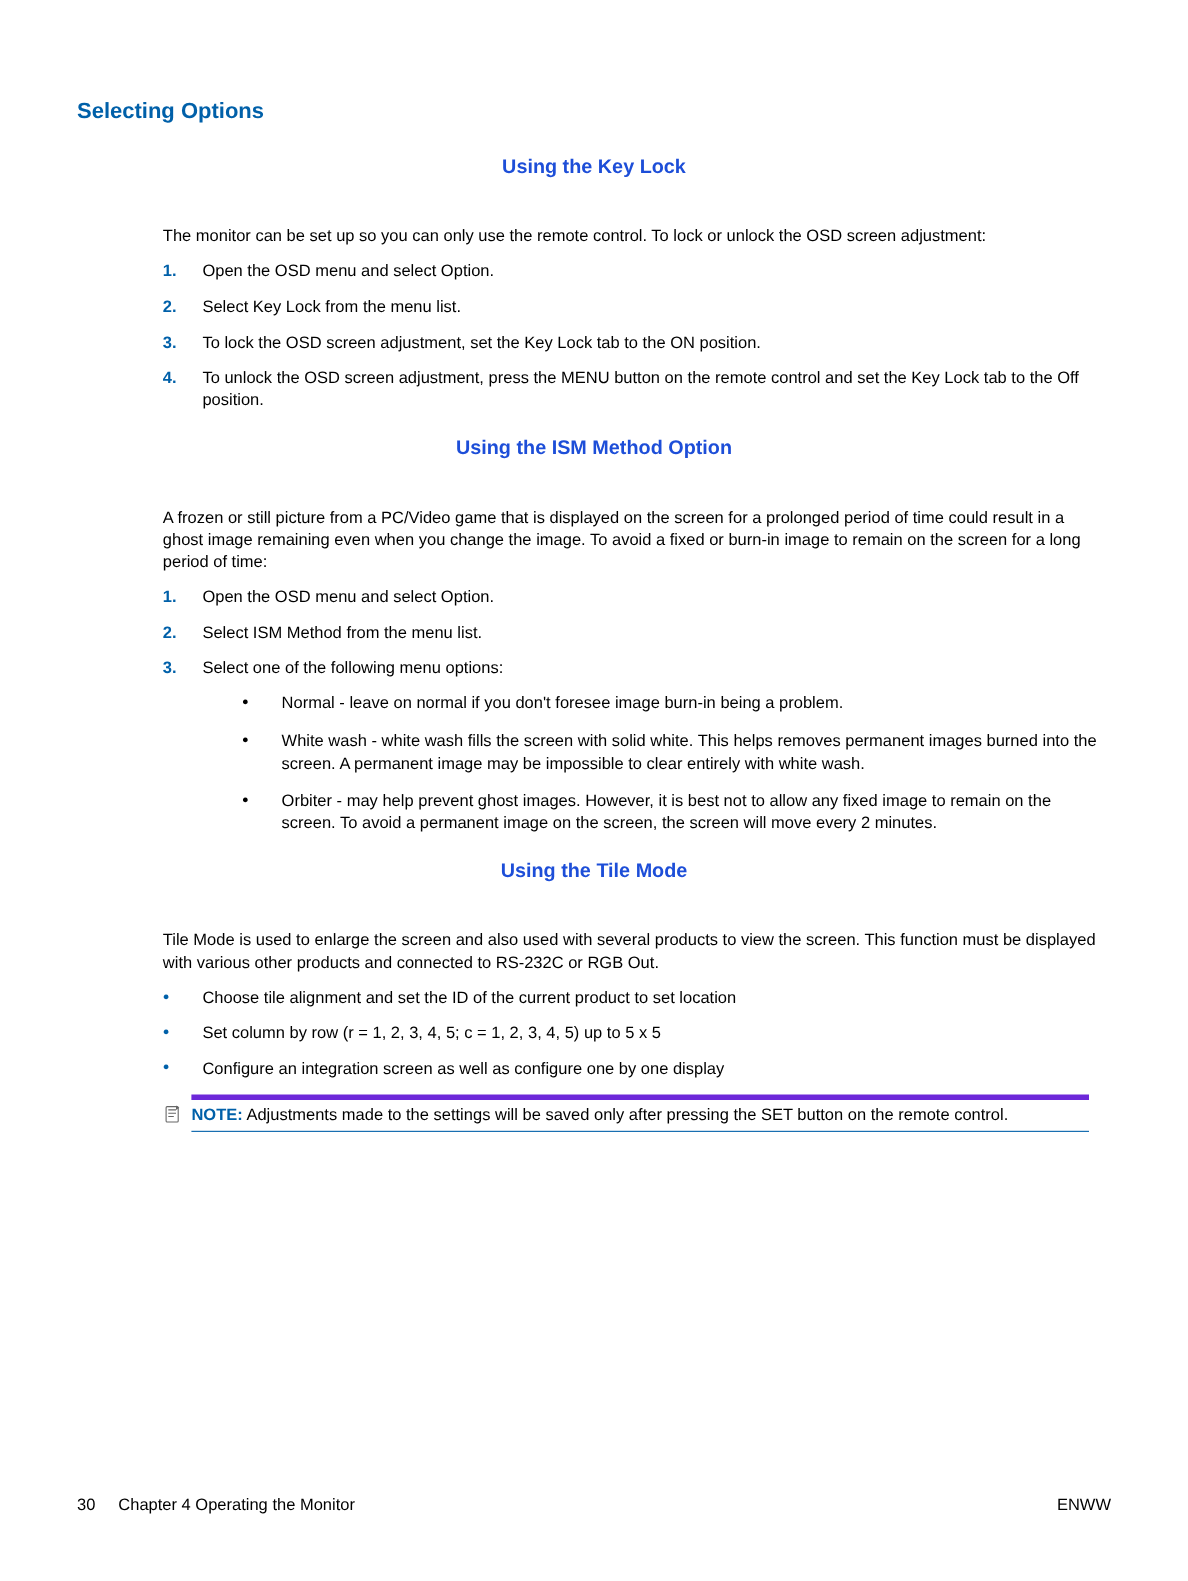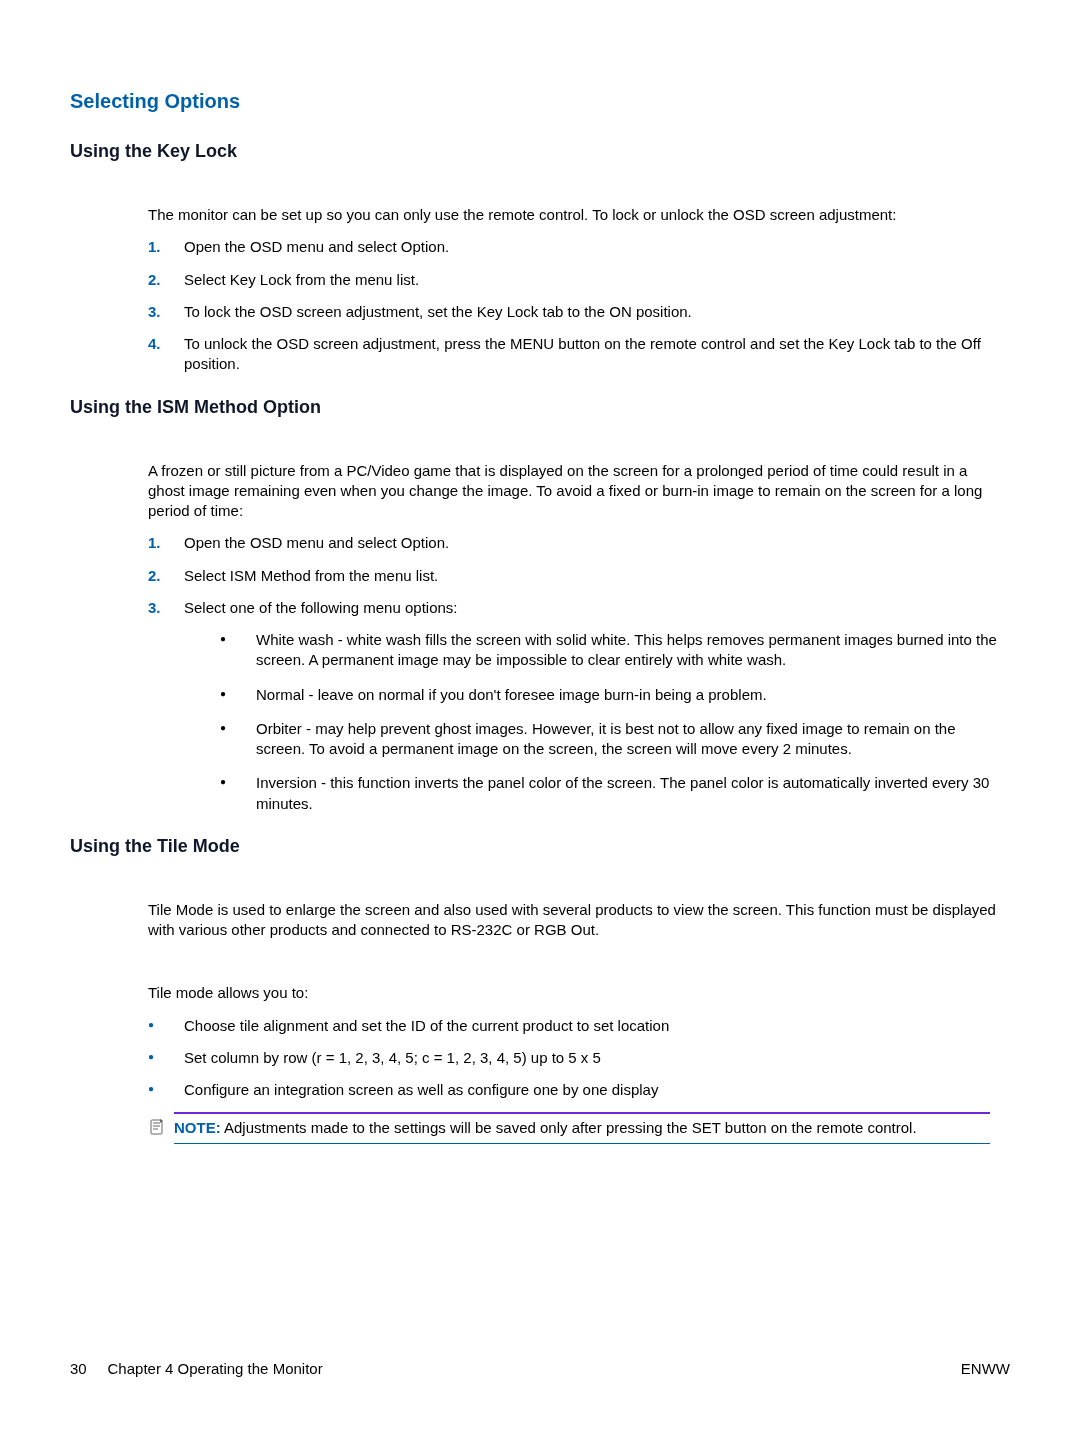--- a/index.html
+++ b/index.html
@@ -12,25 +12,26 @@
       position: relative;
       padding: 90px 70px 0 70px;
     }
     h1 {
       color: #0060a9;
       font-size: 20px;
       font-weight: bold;
       margin-bottom: 28px;
     }
     h2 {
-      color: #0f172a;
+      color: #1d4ed8;
       font-size: 18px;
       font-weight: bold;
       margin-top: 22px;
       margin-bottom: 12px;
+      text-align: center;
     }
     .body-indent {
       padding-left: 78px;
       padding-right: 10px;
     }
     p {
       font-size: 15px;
       line-height: 1.35;
       margin-bottom: 12px;
       margin-top: 43px;
@@ -89,21 +90,21 @@
     }
     ul.top-bullets > li::before {
       content: "●";
       position: absolute;
       left: 0;
       top: 2px;
       font-size: 10px;
       color: #0060a9;
     }
     .note-box {
-      border-top: 2px solid #6d28d9;
+      border-top: 5px solid #6d28d9;
       border-bottom: 1px solid #0060a9;
       padding: 4px 0;
       margin-left: 26px;
       margin-right: 10px;
       position: relative;
       font-size: 15px;
       line-height: 1.35;
     }
     .note-icon {
       position: absolute;
@@ -146,33 +147,31 @@
 </div>
 
 <h2>Using the ISM Method Option</h2>
 <div class="body-indent">
   <p>A frozen or still picture from a PC/Video game that is displayed on the screen for a prolonged period of time could result in a ghost image remaining even when you change the image. To avoid a fixed or burn-in image to remain on the screen for a long period of time:</p>
   <ol>
     <li><span class="num">1.</span><span>Open the OSD menu and select Option.</span></li>
     <li><span class="num">2.</span><span>Select ISM Method from the menu list.</span></li>
     <li><span class="num">3.</span><span>Select one of the following menu options:</span>
       <ul class="sub">
+        <li>Normal - leave on normal if you don't foresee image burn-in being a problem.</li>
         <li>White wash - white wash fills the screen with solid white. This helps removes permanent images burned into the screen. A permanent image may be impossible to clear entirely with white wash.</li>
-        <li>Normal - leave on normal if you don't foresee image burn-in being a problem.</li>
         <li>Orbiter - may help prevent ghost images. However, it is best not to allow any fixed image to remain on the screen. To avoid a permanent image on the screen, the screen will move every 2 minutes.</li>
-        <li>Inversion - this function inverts the panel color of the screen. The panel color is automatically inverted every 30 minutes.</li>
       </ul>
     </li>
   </ol>
 </div>
 
 <h2>Using the Tile Mode</h2>
 <div class="body-indent">
   <p>Tile Mode is used to enlarge the screen and also used with several products to view the screen. This function must be displayed with various other products and connected to RS-232C or RGB Out.</p>
-  <p>Tile mode allows you to:</p>
   <ul class="top-bullets">
     <li>Choose tile alignment and set the ID of the current product to set location</li>
     <li>Set column by row (r = 1, 2, 3, 4, 5; c = 1, 2, 3, 4, 5) up to 5 x 5</li>
     <li>Configure an integration screen as well as configure one by one display</li>
   </ul>
   <div class="note-box">
     <svg class="note-icon" viewBox="0 0 18 18">
       <rect x="3" y="2" width="11" height="14" rx="1" fill="none" stroke="#666" stroke-width="1"></rect>
       <line x1="5" y1="5" x2="12" y2="5" stroke="#666" stroke-width="1"></line>
       <line x1="5" y1="8" x2="12" y2="8" stroke="#666" stroke-width="1"></line>

